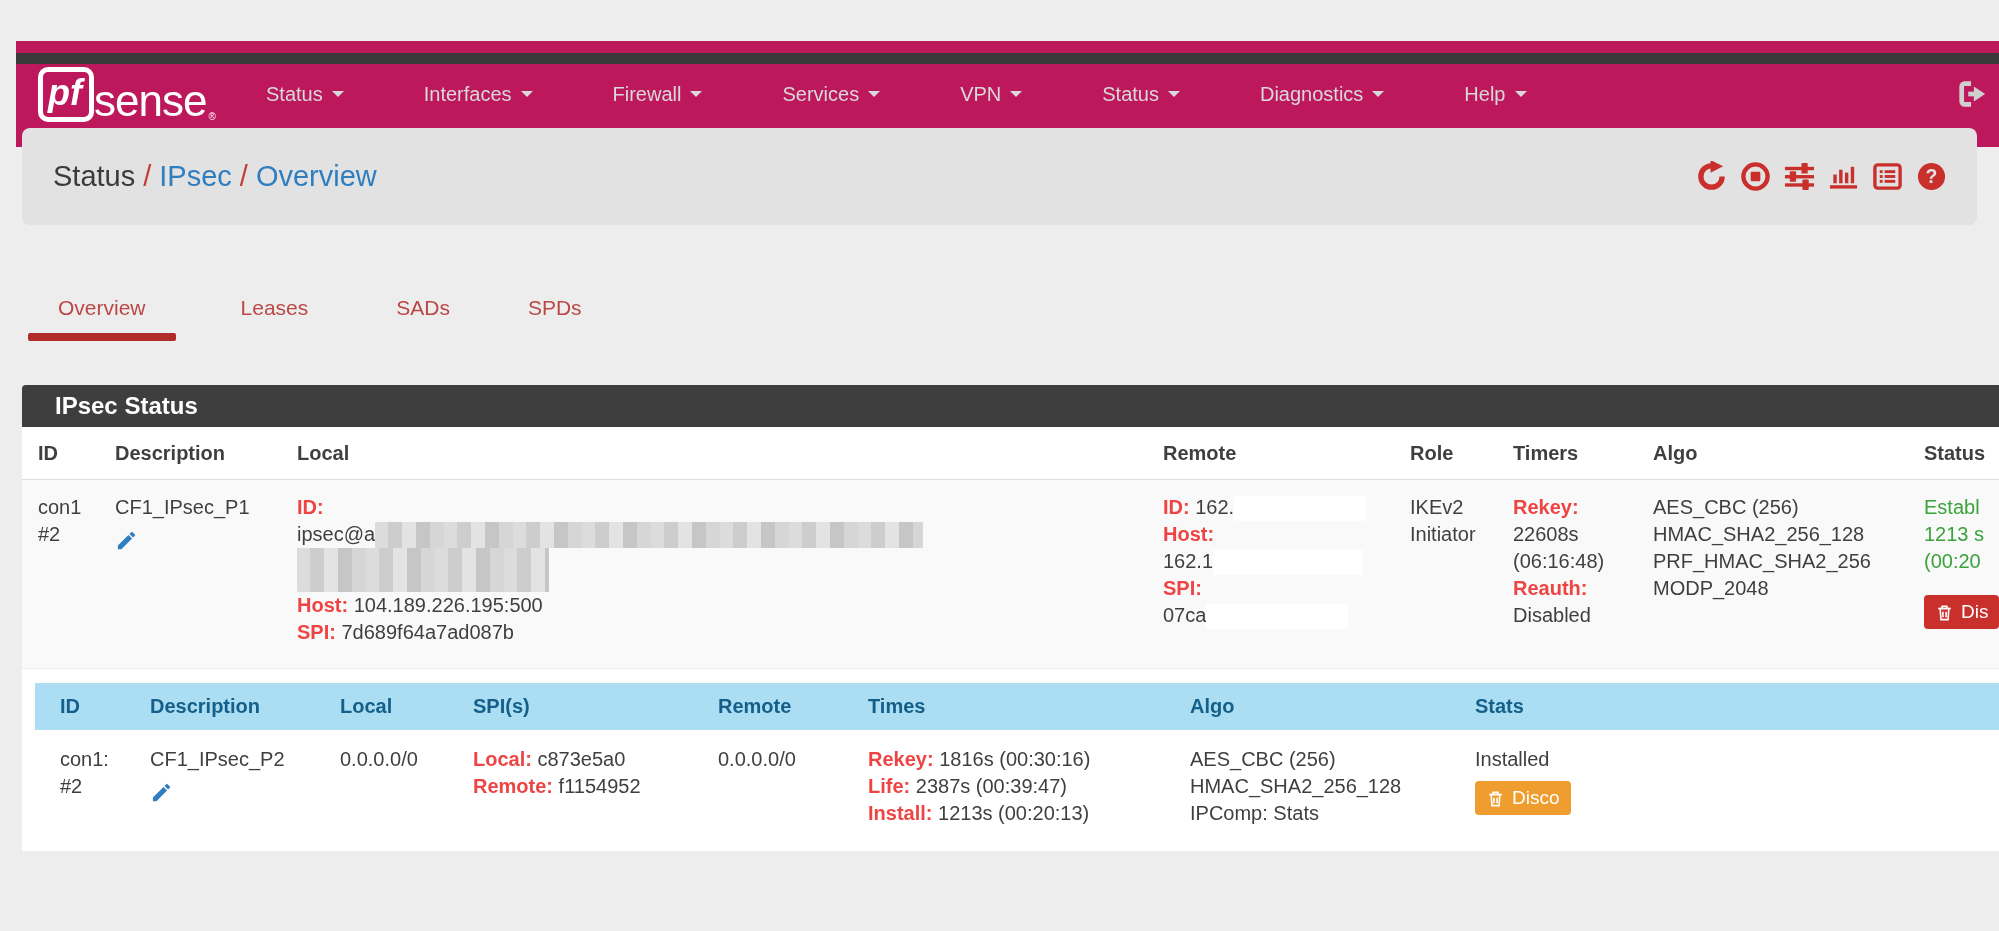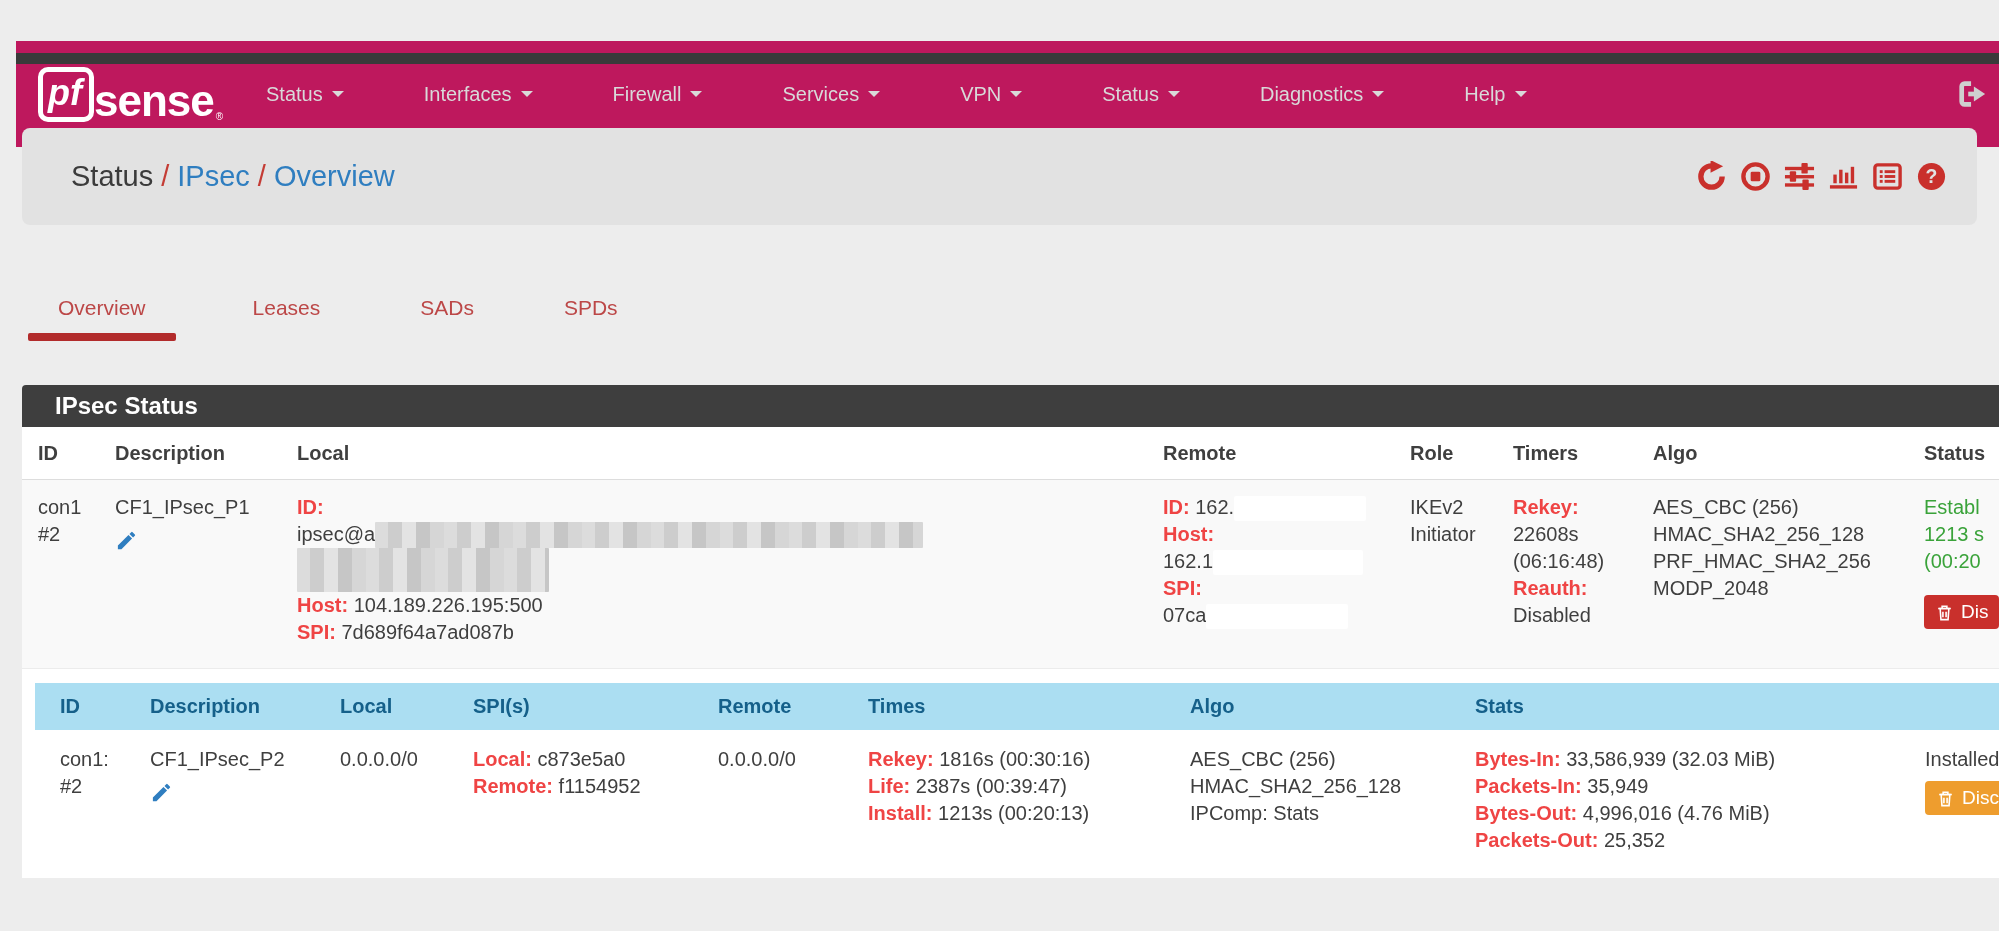--- a/index.html
+++ b/index.html
@@ -20,21 +20,21 @@
   .navbar::before {
     content:""; position:absolute; top:12px; left:0; right:0; height:11px; background:#3a3a3a;
   }
   .brand { position:absolute; left:22px; top:26px; color:#fff; }
   .brand-line { display:flex; align-items:flex-end; }
   .pf-box {
     display:inline-block; border:5px solid #fff; border-radius:10px;
     font-style:italic; font-weight:bold; font-size:36px; line-height:1;
     padding:3px 7px 6px 5px; color:#fff;
   }
-  .sense-txt { font-weight:bold; font-size:44px; line-height:0.95; letter-spacing:-1px; }
+  .sense-txt { font-weight:normal; font-size:44px; line-height:0.95; letter-spacing:-1px; }
   .reg-mark { font-size:10px; align-self:flex-end; margin-left:2px; }
   .edition { font-size:14px; font-weight:bold; letter-spacing:3px; margin-top:4px; color:#fff; }
 
   .nav-menu {
     position:absolute; left:250px; top:0; height:106px;
     display:flex; align-items:center; gap:80px;
   }
   .nav-item {
     color:#d9d9d9; font-size:20px; cursor:pointer; white-space:nowrap;
     display:flex; align-items:center;
@@ -45,31 +45,31 @@
     border-top:6px solid #d9d9d9;
   }
   .signout { position:absolute; right:28px; top:38px; cursor:pointer; }
 
   
   .crumb-panel {
     position:absolute; left:22px; top:128px; width:1955px; height:97px;
     background:#e2e2e2; border-radius:8px;
     display:flex; align-items:center;
   }
-  .crumbs { margin-left:49px; font-size:29px; }
+  .crumbs { margin-left:31px; font-size:29px; }
   .crumb-root { color:#3b3b3b; }
   .crumb-sep { color:#c43c35; padding:0 8px; }
   .crumb-link { color:#2f7ec0; cursor:pointer; text-decoration:none; }
   .crumb-icons { position:absolute; right:30px; top:0; height:97px; display:flex; align-items:center; gap:13px; }
   .crumb-icons .icn { width:31px; height:31px; cursor:pointer; }
 
   
   .tabs { position:absolute; left:58px; top:296px; display:flex; }
   .tab { position:relative; font-size:21px; color:#bc4747; cursor:pointer; }
-  .tab + .tab { margin-left:12px; }
+  .tab + .tab { margin-left:0; }
   .tab-overview { margin-right:95px; }
   .tab-leases  { margin-right:88px; }
   .tab-sads    { margin-right:78px; }
   .tab.active::after {
     content:""; position:absolute; left:-30px; right:-30px; top:37px; height:8px;
     background:#b22b2b; border-radius:2px;
   }
 
   
   .panel { position:absolute; left:22px; top:385px; width:2040px; }
@@ -358,26 +358,20 @@
           <div><b>Rekey:</b> <span>1816s (00:30:16)</span></div>
           <div><b>Life:</b> <span>2387s (00:39:47)</span></div>
           <div><b>Install:</b> <span>1213s (00:20:13)</span></div>
         </div>
         <div class="cell">
           <div>AES_CBC (256)</div>
           <div>HMAC_SHA2_256_128</div>
           <div>IPComp: Stats</div>
         </div>
         <div class="cell">
-          <div><b>Bytes-In:</b> <span>33,586,939 (32.03 MiB)</span></div>
-          <div><b>Packets-In:</b> <span>35,949</span></div>
-          <div><b>Bytes-Out:</b> <span>4,996,016 (4.76 MiB)</span></div>
-          <div><b>Packets-Out:</b> <span>25,352</span></div>
-        </div>
-        <div class="cell">
           <div>Installed</div>
           <button class="btn btn-warning">
             <svg class="icn-svg" width="19" height="19" viewBox="0 0 24 24">
               <g stroke="#fff" fill="none" stroke-width="2">
                 <path d="M4 7h16"></path>
                   <path d="M9 7V4h6v3"></path>
                   <path d="M6.5 7l1 14h9l1-14z"></path>
                   <path d="M10 11v7 M14 11v7"></path>
               </g>
             </svg>

